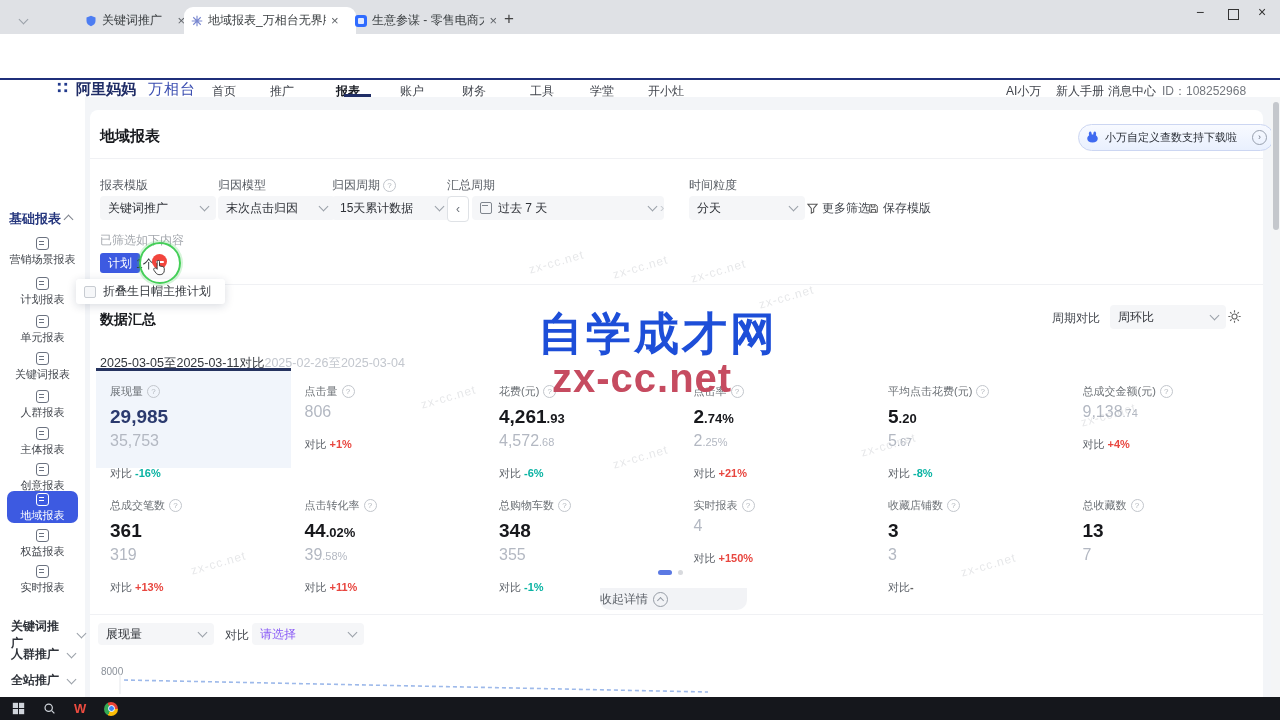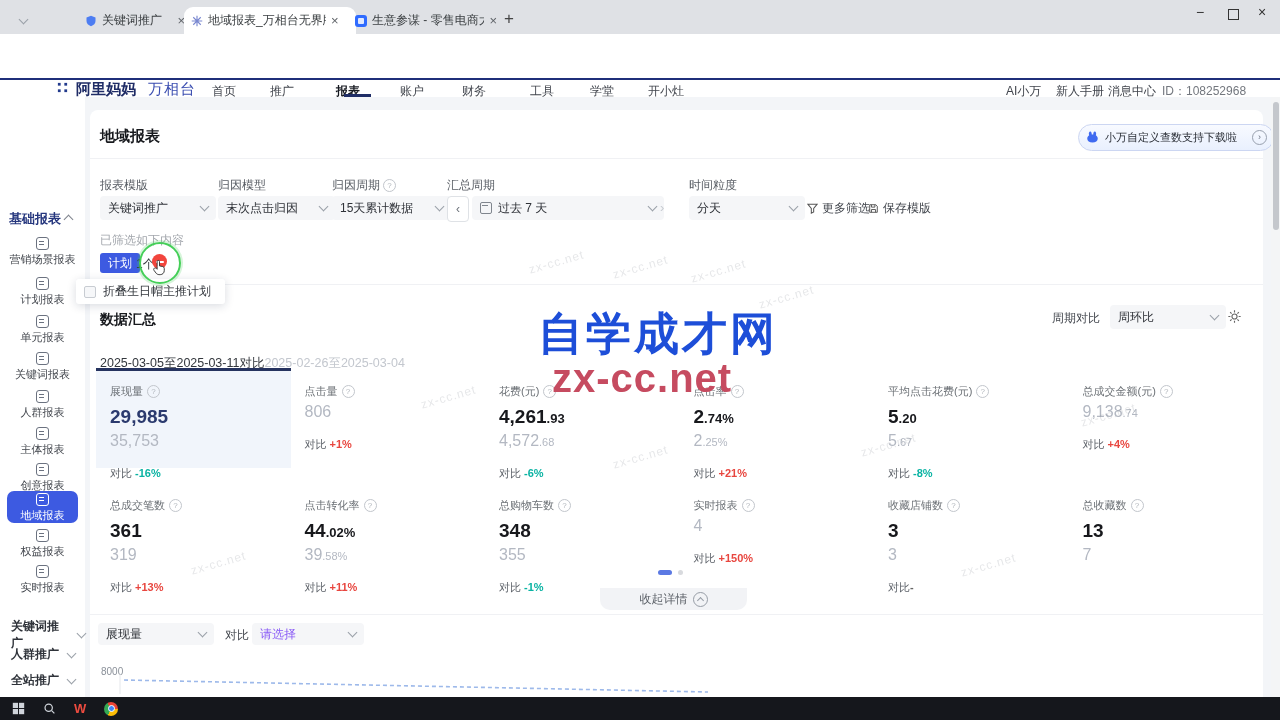--- a/index.html
+++ b/index.html
@@ -104,21 +104,21 @@
   .m-val .sub{font-size:13px}
   .m-cmp{margin-top:4px;font-size:16px;font-weight:500;color:#b3b8c2}
   .m-cmp .sub{font-size:11px}
   .m-delta{margin-top:16px;font-size:11px;color:#5c6168}
   .dval{font-weight:600}
   .dir-down{color:#0ab3a3}.dir-up{color:#e8463f}.dir-flat{color:#666}
   .dots{position:absolute;left:658px;top:570px;display:flex;gap:6px;align-items:center}
   .dot-a{width:14px;height:5px;border-radius:3px;background:#5b79e3}
   .dot-b{width:5px;height:5px;border-radius:50%;background:#d8dade}
   .collbar{position:absolute;left:600px;top:588px;width:147px;height:22px;background:#f2f3f6;border-radius:0 0 10px 10px;
-    display:flex;align-items:center;justify-content:center;gap:5px;font-size:12px;color:#5c6168}
+    display:flex;align-items:center;gap:5px;font-size:12px;color:#5c6168}
   .cic{width:13px;height:13px;border:1px solid #979da6;border-radius:50%;display:flex;align-items:center;justify-content:center}
   .cic .chev{width:4px;height:4px;margin:2px 0 0}
   .chsel{position:absolute;top:623px;height:22px;background:#f5f6f8;border-radius:4px;display:flex;align-items:center;
     padding:0 8px;font-size:12px;color:#2f3238}
   .chsel .chev{margin-left:auto}
   .chsel .ph{color:#8b5cf6}
   .vslbl{position:absolute;left:225px;top:627px;font-size:12px;color:#43474e}
   .ytick{position:absolute;left:101px;top:666px;font-size:10px;color:#8a9099}
   
   .wm1{position:absolute;left:538px;top:304px;font-size:45px;font-weight:bold;color:#1d4ed8;letter-spacing:3px;z-index:50}

